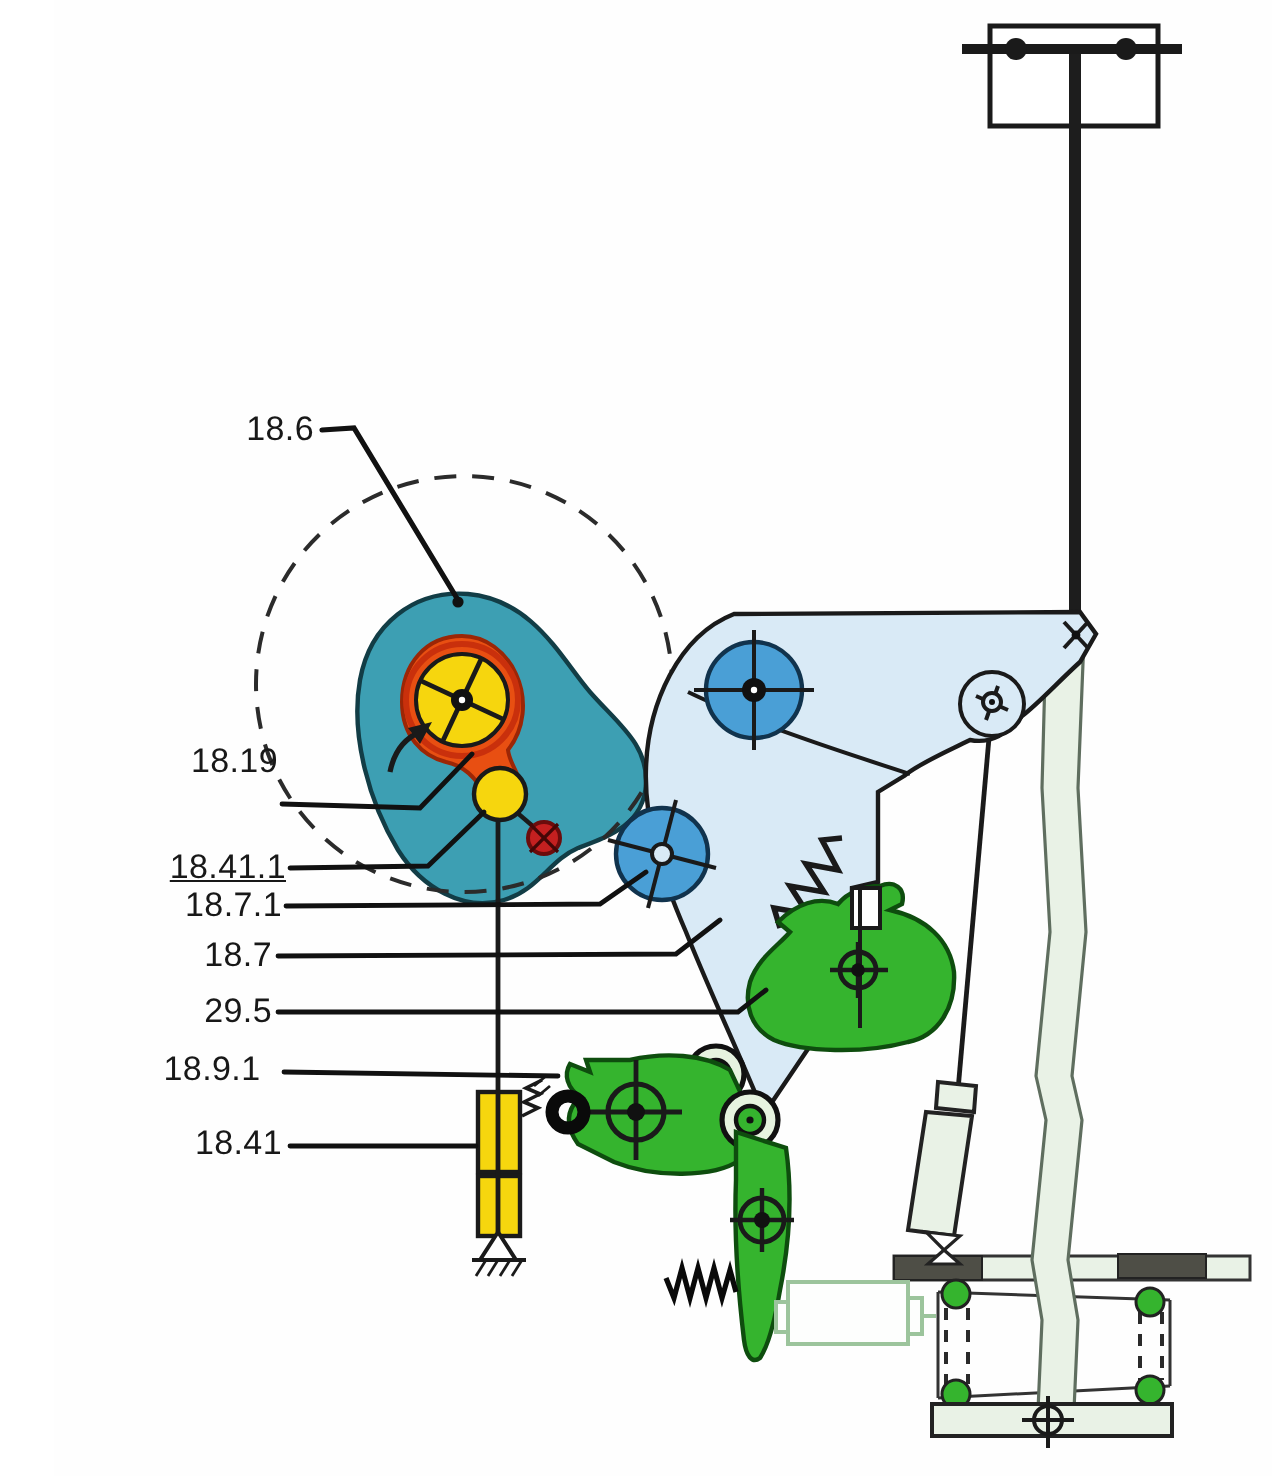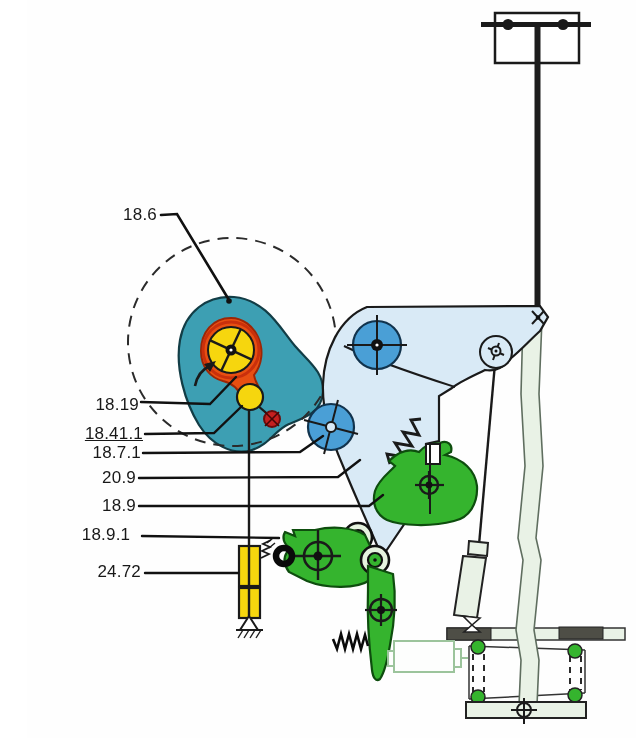--- a/index.html
+++ b/index.html
@@ -218,20 +218,20 @@
     <path d="M118,434 L187,433 L215,406" stroke-width="2.4"></path>
     <path d="M116,453 L273,452 L296,436" stroke-width="2.4"></path>
     <path d="M112,478 L311,477 L333,460" stroke-width="2.4"></path>
     <path d="M112,506 L342,506 L356,495" stroke-width="2.4"></path>
     <path d="M115,536 L252,538" stroke-width="2.4"></path>
     <path d="M118,573 L211,573" stroke-width="2.4"></path>
   </g>
 </svg>
 
   <div class="callout" style="left:58px;top:205px;">18.6</div>
-  <div class="callout" style="left:40px;top:395px;">18.19</div>
+  <div class="callout" style="left:40px;top:371px;">18.19</div>
   <div class="callout" style="left:44px;top:424px;text-decoration:underline;">18.41.1</div>
   <div class="callout" style="left:42px;top:443px;">18.7.1</div>
-  <div class="callout" style="left:37px;top:468px;">20.9</div>
-  <div class="callout" style="left:37px;top:496px;">18.9</div>
+  <div class="callout" style="left:37px;top:468px;">18.7</div>
+  <div class="callout" style="left:37px;top:496px;">29.5</div>
   <div class="callout" style="left:43px;top:525px;text-align:center;">18.9.1</div>
-  <div class="callout" style="left:42px;top:562px;">24.72</div>
+  <div class="callout" style="left:42px;top:562px;">18.41</div>
 </div>
 
 </body></html>

